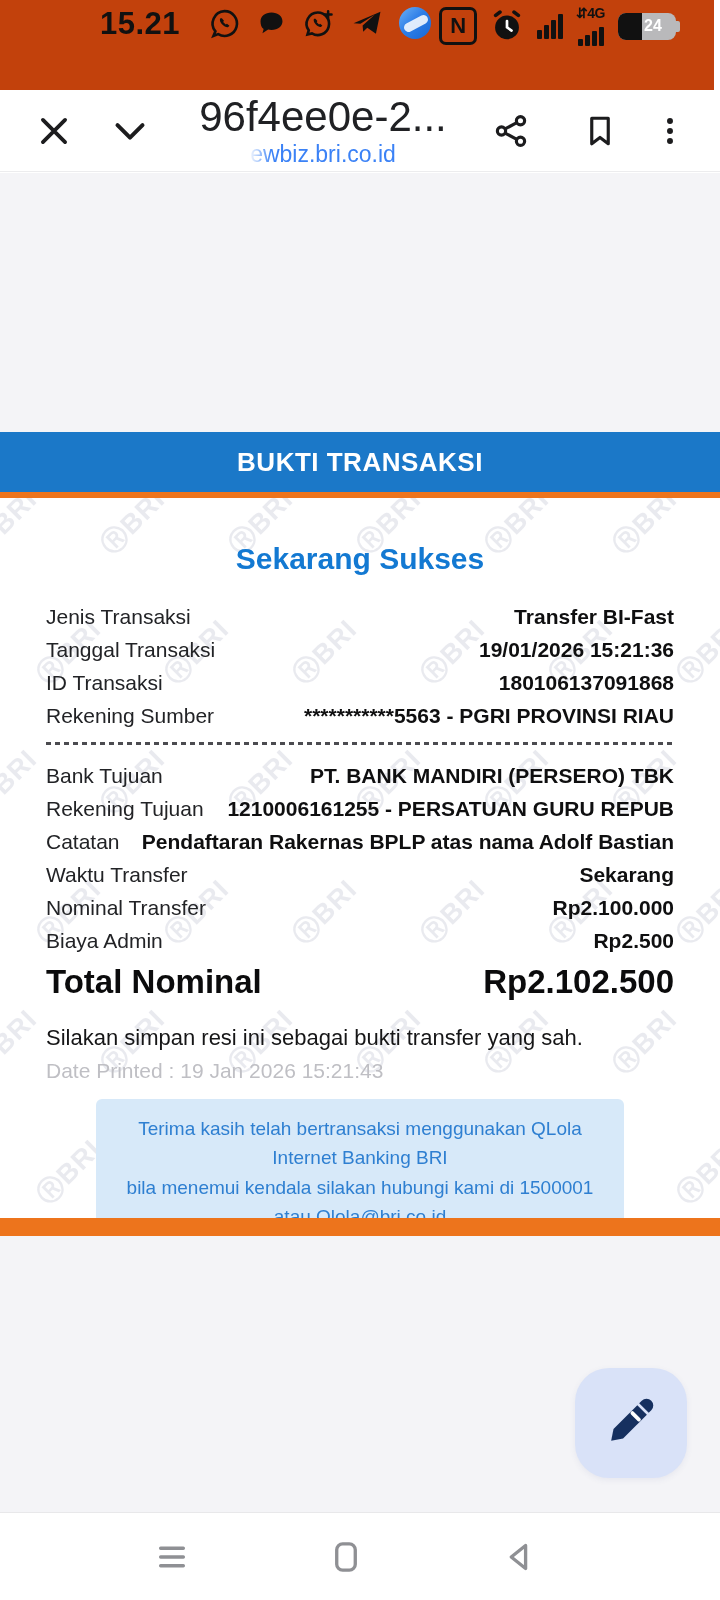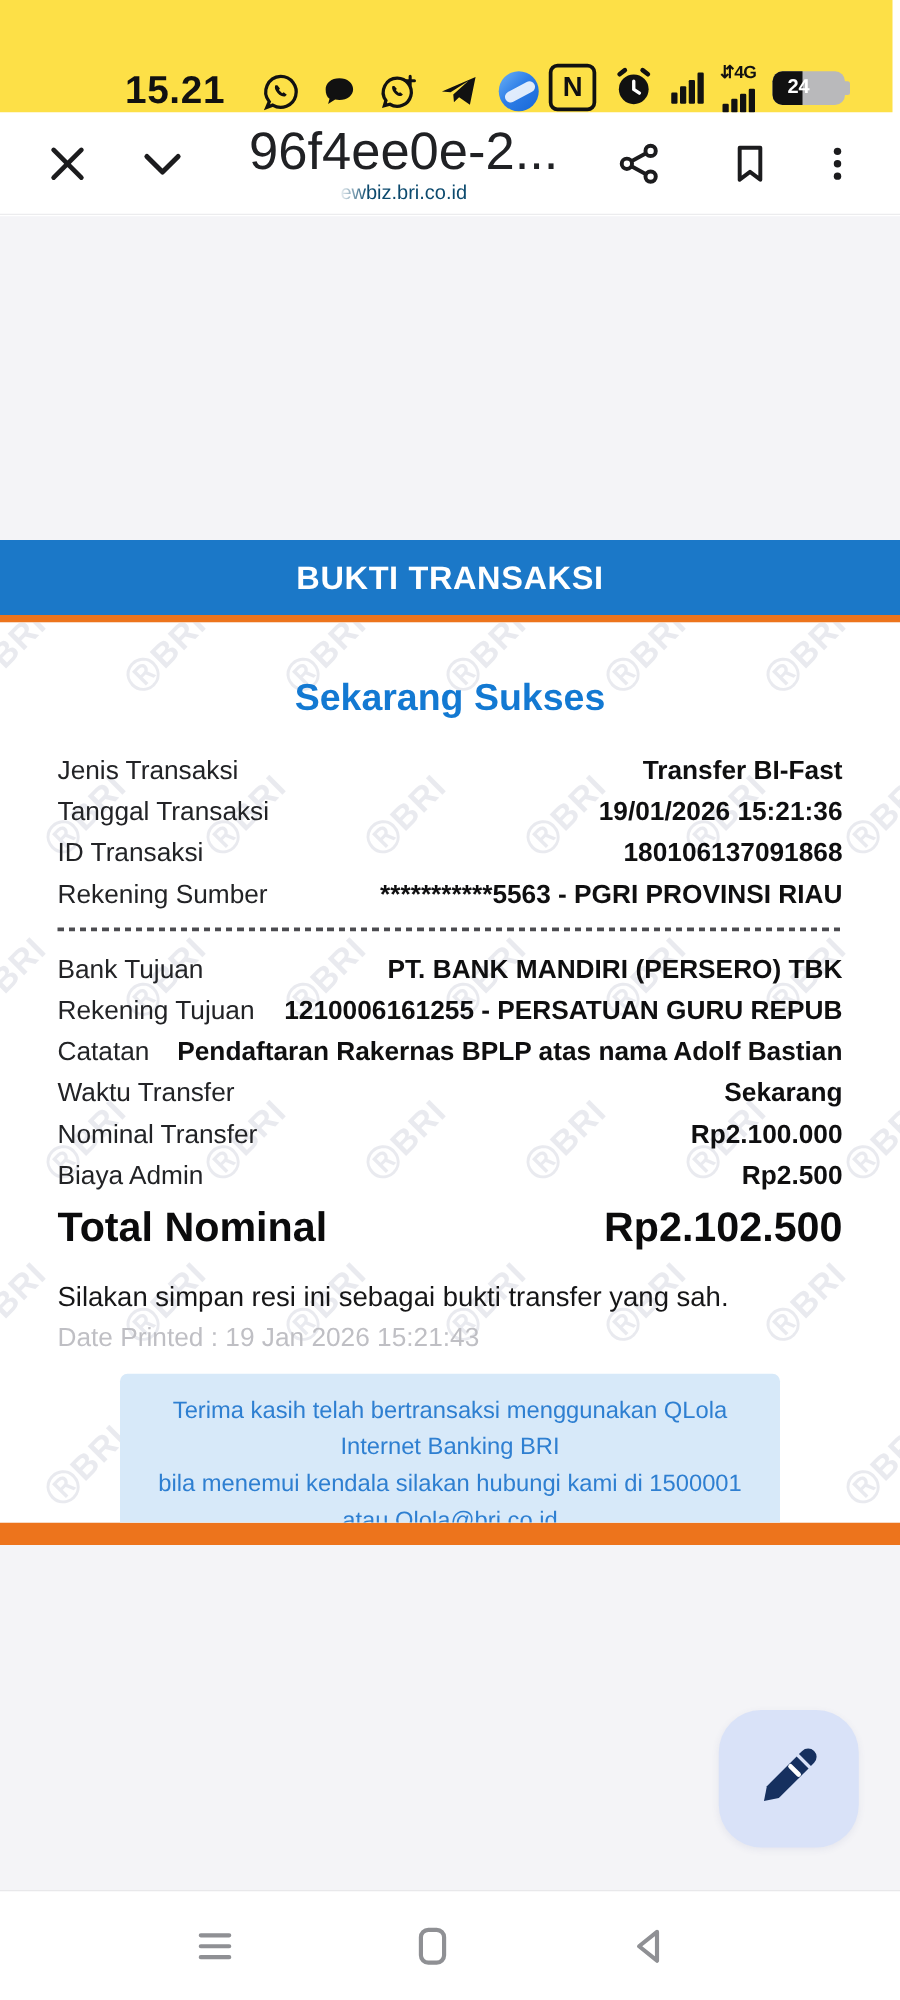--- a/index.html
+++ b/index.html
@@ -3,50 +3,50 @@
 <meta charset="utf-8">
 <style>
   html,body{margin:0;padding:0;}
   body{
     width:720px;height:1600px;position:relative;overflow:hidden;
     background:#ffffff;font-family:"Liberation Sans",sans-serif;
     -webkit-font-smoothing:antialiased;
   }
   
   .statusbar{
-    position:absolute;top:0;left:0;width:714px;height:90px;background:#fde047;
-    display:flex;align-items:flex-end;box-sizing:border-box;padding:6px 38px 0 100px;
+    position:absolute;top:0;left:0;width:714px;height:90px;background:#c2410c;
+    display:flex;align-items:flex-start;box-sizing:border-box;padding:6px 38px 0 100px;
   }
   .sb-time{font-size:31px;font-weight:700;color:#111;letter-spacing:.5px;}
   .sb-left{display:flex;align-items:center;gap:15px;margin-left:28px;}
   .sb-right{display:flex;align-items:center;gap:13px;margin-left:auto;}
   .sb-icon{display:inline-flex;align-items:center;justify-content:center;}
   .browser-ball{width:32px;height:32px;border-radius:50%;
     background:linear-gradient(135deg,#6db2f5 0%,#2f7fe8 45%,#1667d6 100%);position:relative;overflow:hidden;}
   .browser-ball:after{content:"";position:absolute;left:4px;top:12px;width:26px;height:9px;
     background:rgba(255,255,255,.85);transform:rotate(-28deg);border-radius:5px;}
   .nfc-box{width:32px;height:32px;border:3px solid #111;border-radius:7px;
     display:flex;align-items:center;justify-content:center;font-weight:800;font-size:22px;color:#111;}
   .bars{display:inline-flex;align-items:flex-end;gap:2px;height:26px;}
   .bars i{display:block;width:5px;background:#111;border-radius:1px;}
   .net2{display:inline-flex;flex-direction:column;align-items:center;line-height:1;}
   .net2 .lbl{font-size:14px;font-weight:700;color:#111;letter-spacing:-.5px;}
   .battery{position:relative;width:58px;height:27px;background:#b9b9bb;border-radius:8px;}
   .battery .fill{position:absolute;left:0;top:0;bottom:0;width:24px;background:#111;border-radius:8px 0 0 8px;}
-  .battery .pct{position:absolute;left:12px;top:4px;font-size:16px;font-weight:700;color:#fff;}
+  .battery .pct{position:absolute;left:26px;top:4px;font-size:16px;font-weight:700;color:#fff;}
   .battery .nub{position:absolute;right:-4px;top:8px;width:4px;height:11px;background:#b9b9bb;border-radius:0 2px 2px 0;}
   
   .toolbar{
     position:absolute;top:90px;left:0;width:720px;height:82px;background:#fff;
     border-bottom:1px solid #ececee;display:flex;align-items:center;box-sizing:border-box;padding:0 26px;
   }
   .tb-btn{display:flex;align-items:center;justify-content:center;flex:0 0 auto;}
   .tb-title-wrap{flex:1 1 auto;display:flex;flex-direction:column;align-items:center;min-width:0;}
   .tb-title{font-size:42px;color:#202124;line-height:1.15;white-space:nowrap;}
-  .tb-url{font-size:16px;color:#0c4a6e;line-height:1.2;white-space:nowrap;position:relative;}
+  .tb-url{font-size:23px;color:#3b82f6;line-height:1.2;white-space:nowrap;position:relative;}
   .tb-url:before{content:"";position:absolute;left:-4px;top:0;bottom:0;width:26px;
     background:linear-gradient(90deg,#ffffff 10%,rgba(255,255,255,0));}
   
   .page-bg{position:absolute;top:173px;left:0;width:720px;height:1340px;background:#f4f4f7;}
   
   .receipt{position:absolute;top:432px;left:0;width:720px;}
   .banner{height:60px;background:#1b78c8;display:flex;align-items:center;justify-content:center;}
   .banner span{color:#fff;font-size:26px;font-weight:700;letter-spacing:.5px;}
   .orange-line{height:6px;background:#ed741c;}
   .rbody{position:relative;background:#fff;height:720px;box-sizing:border-box;

